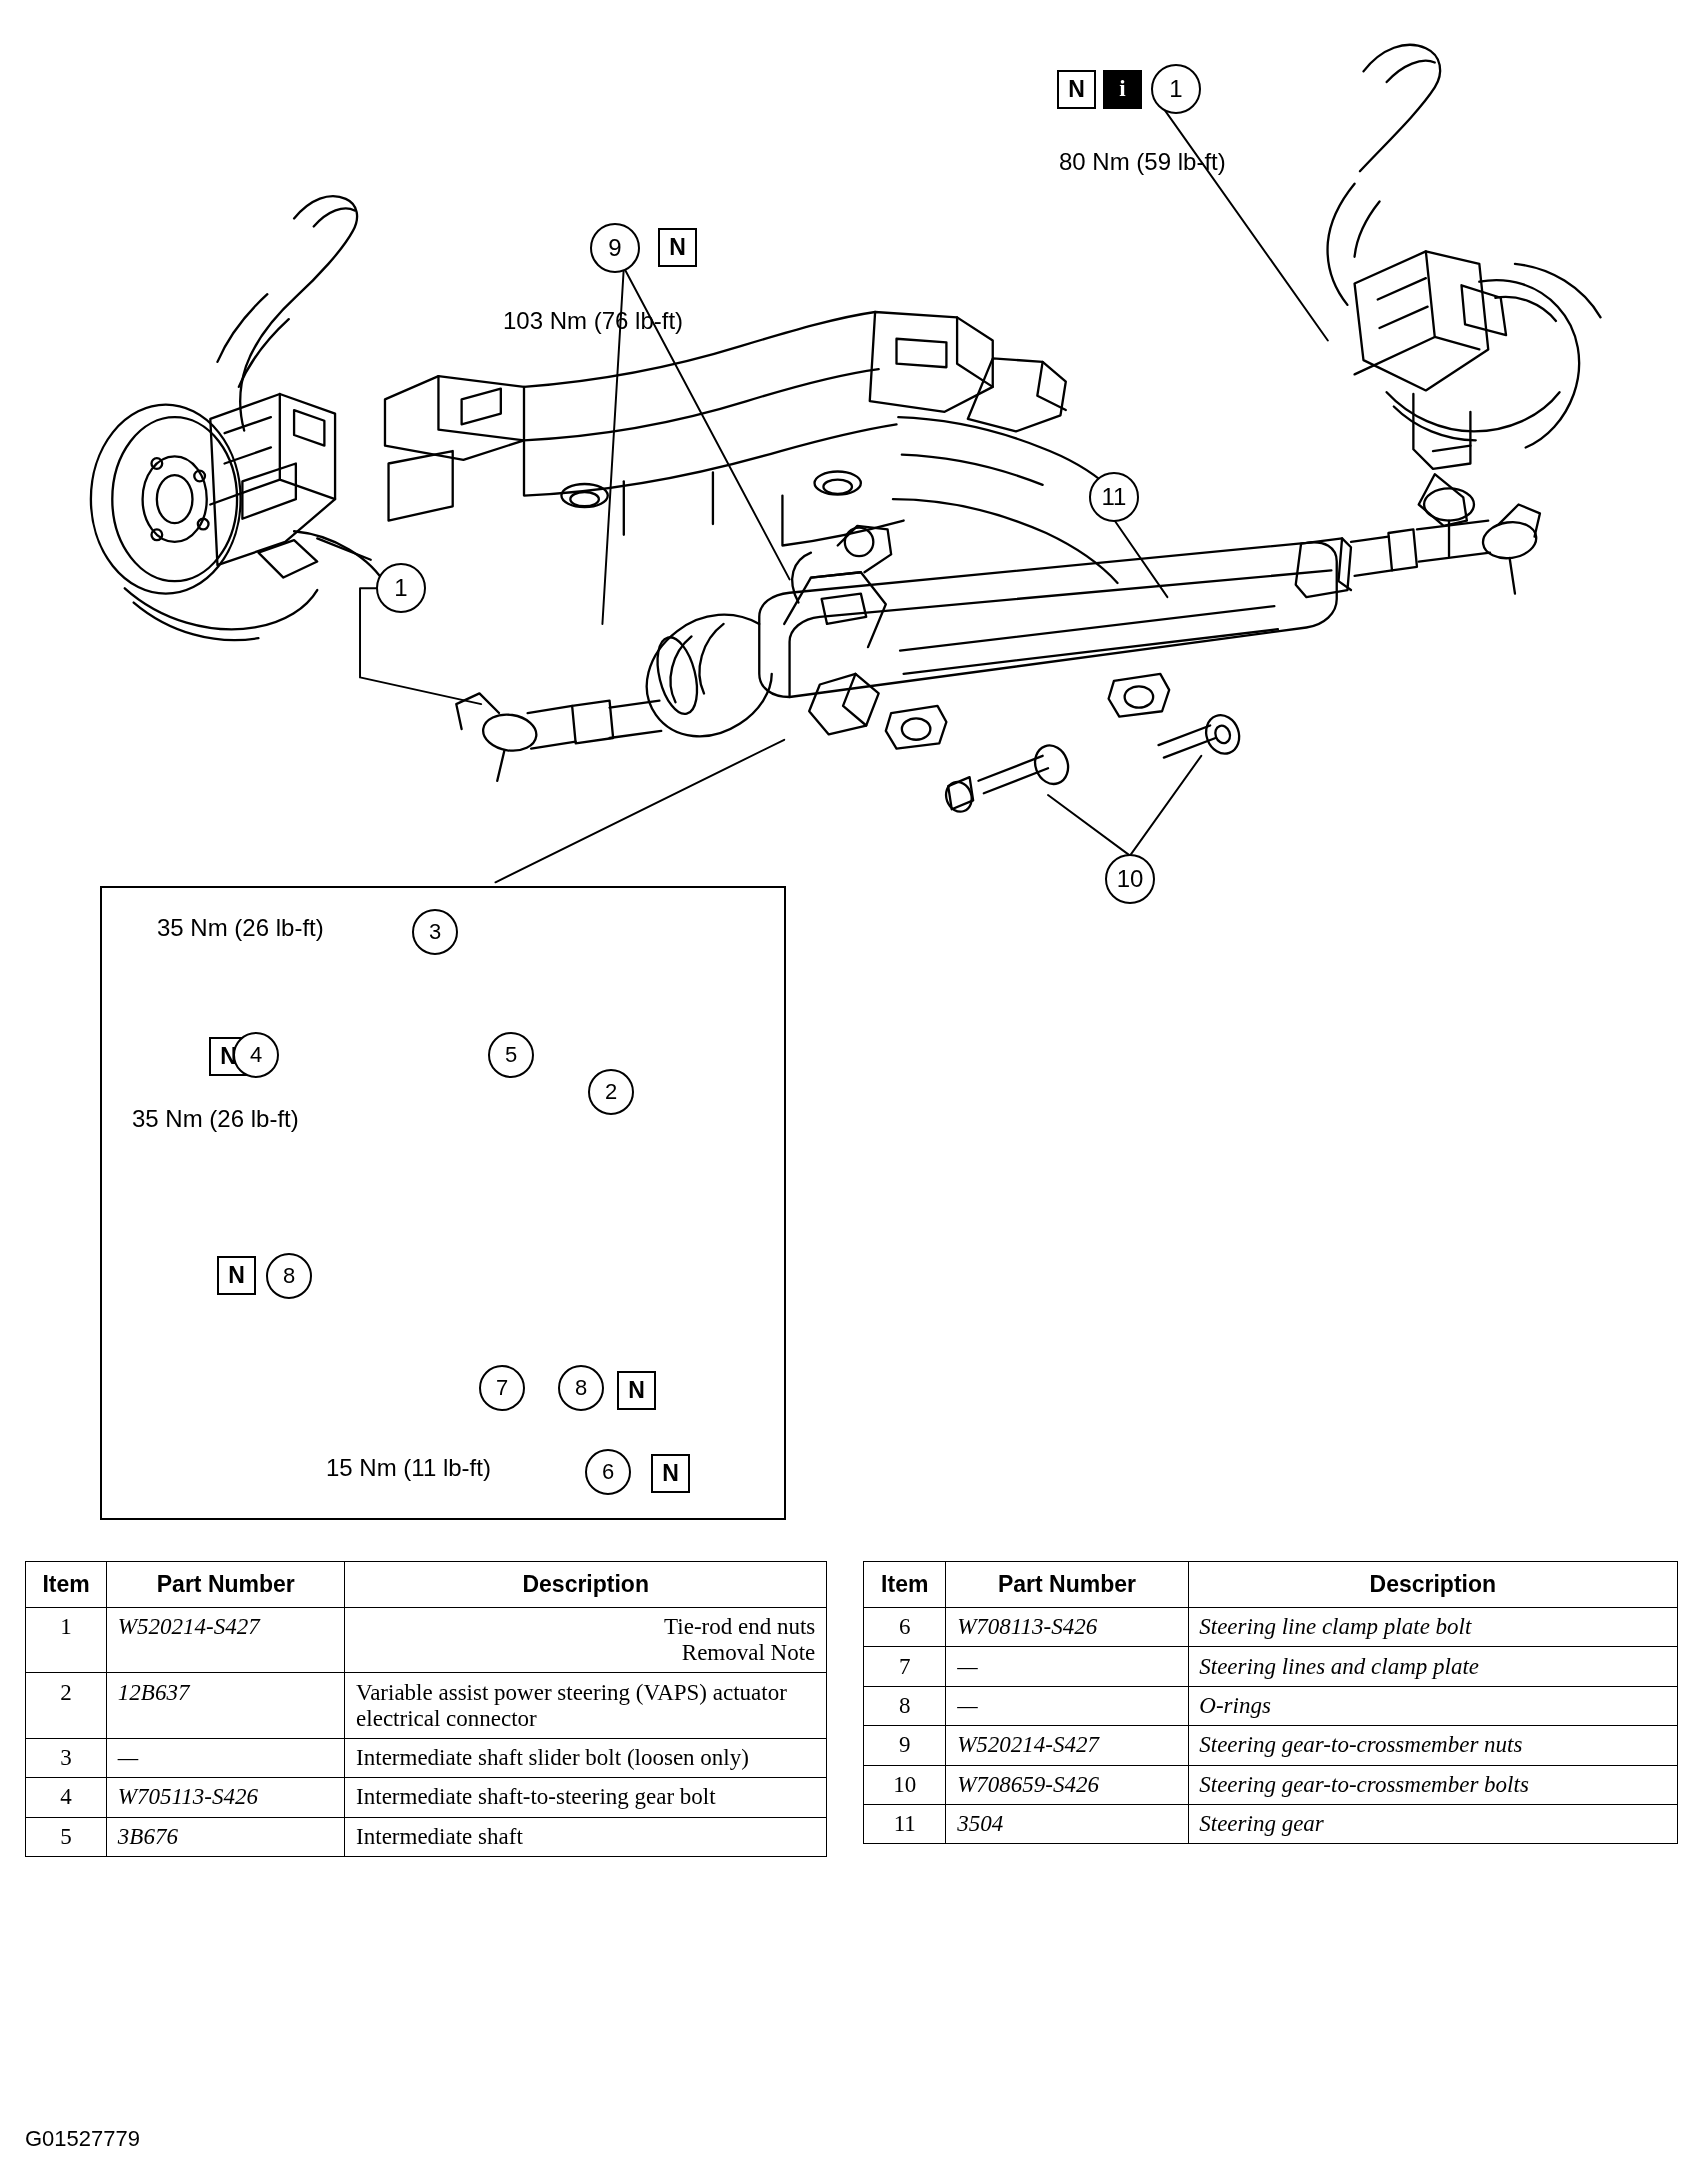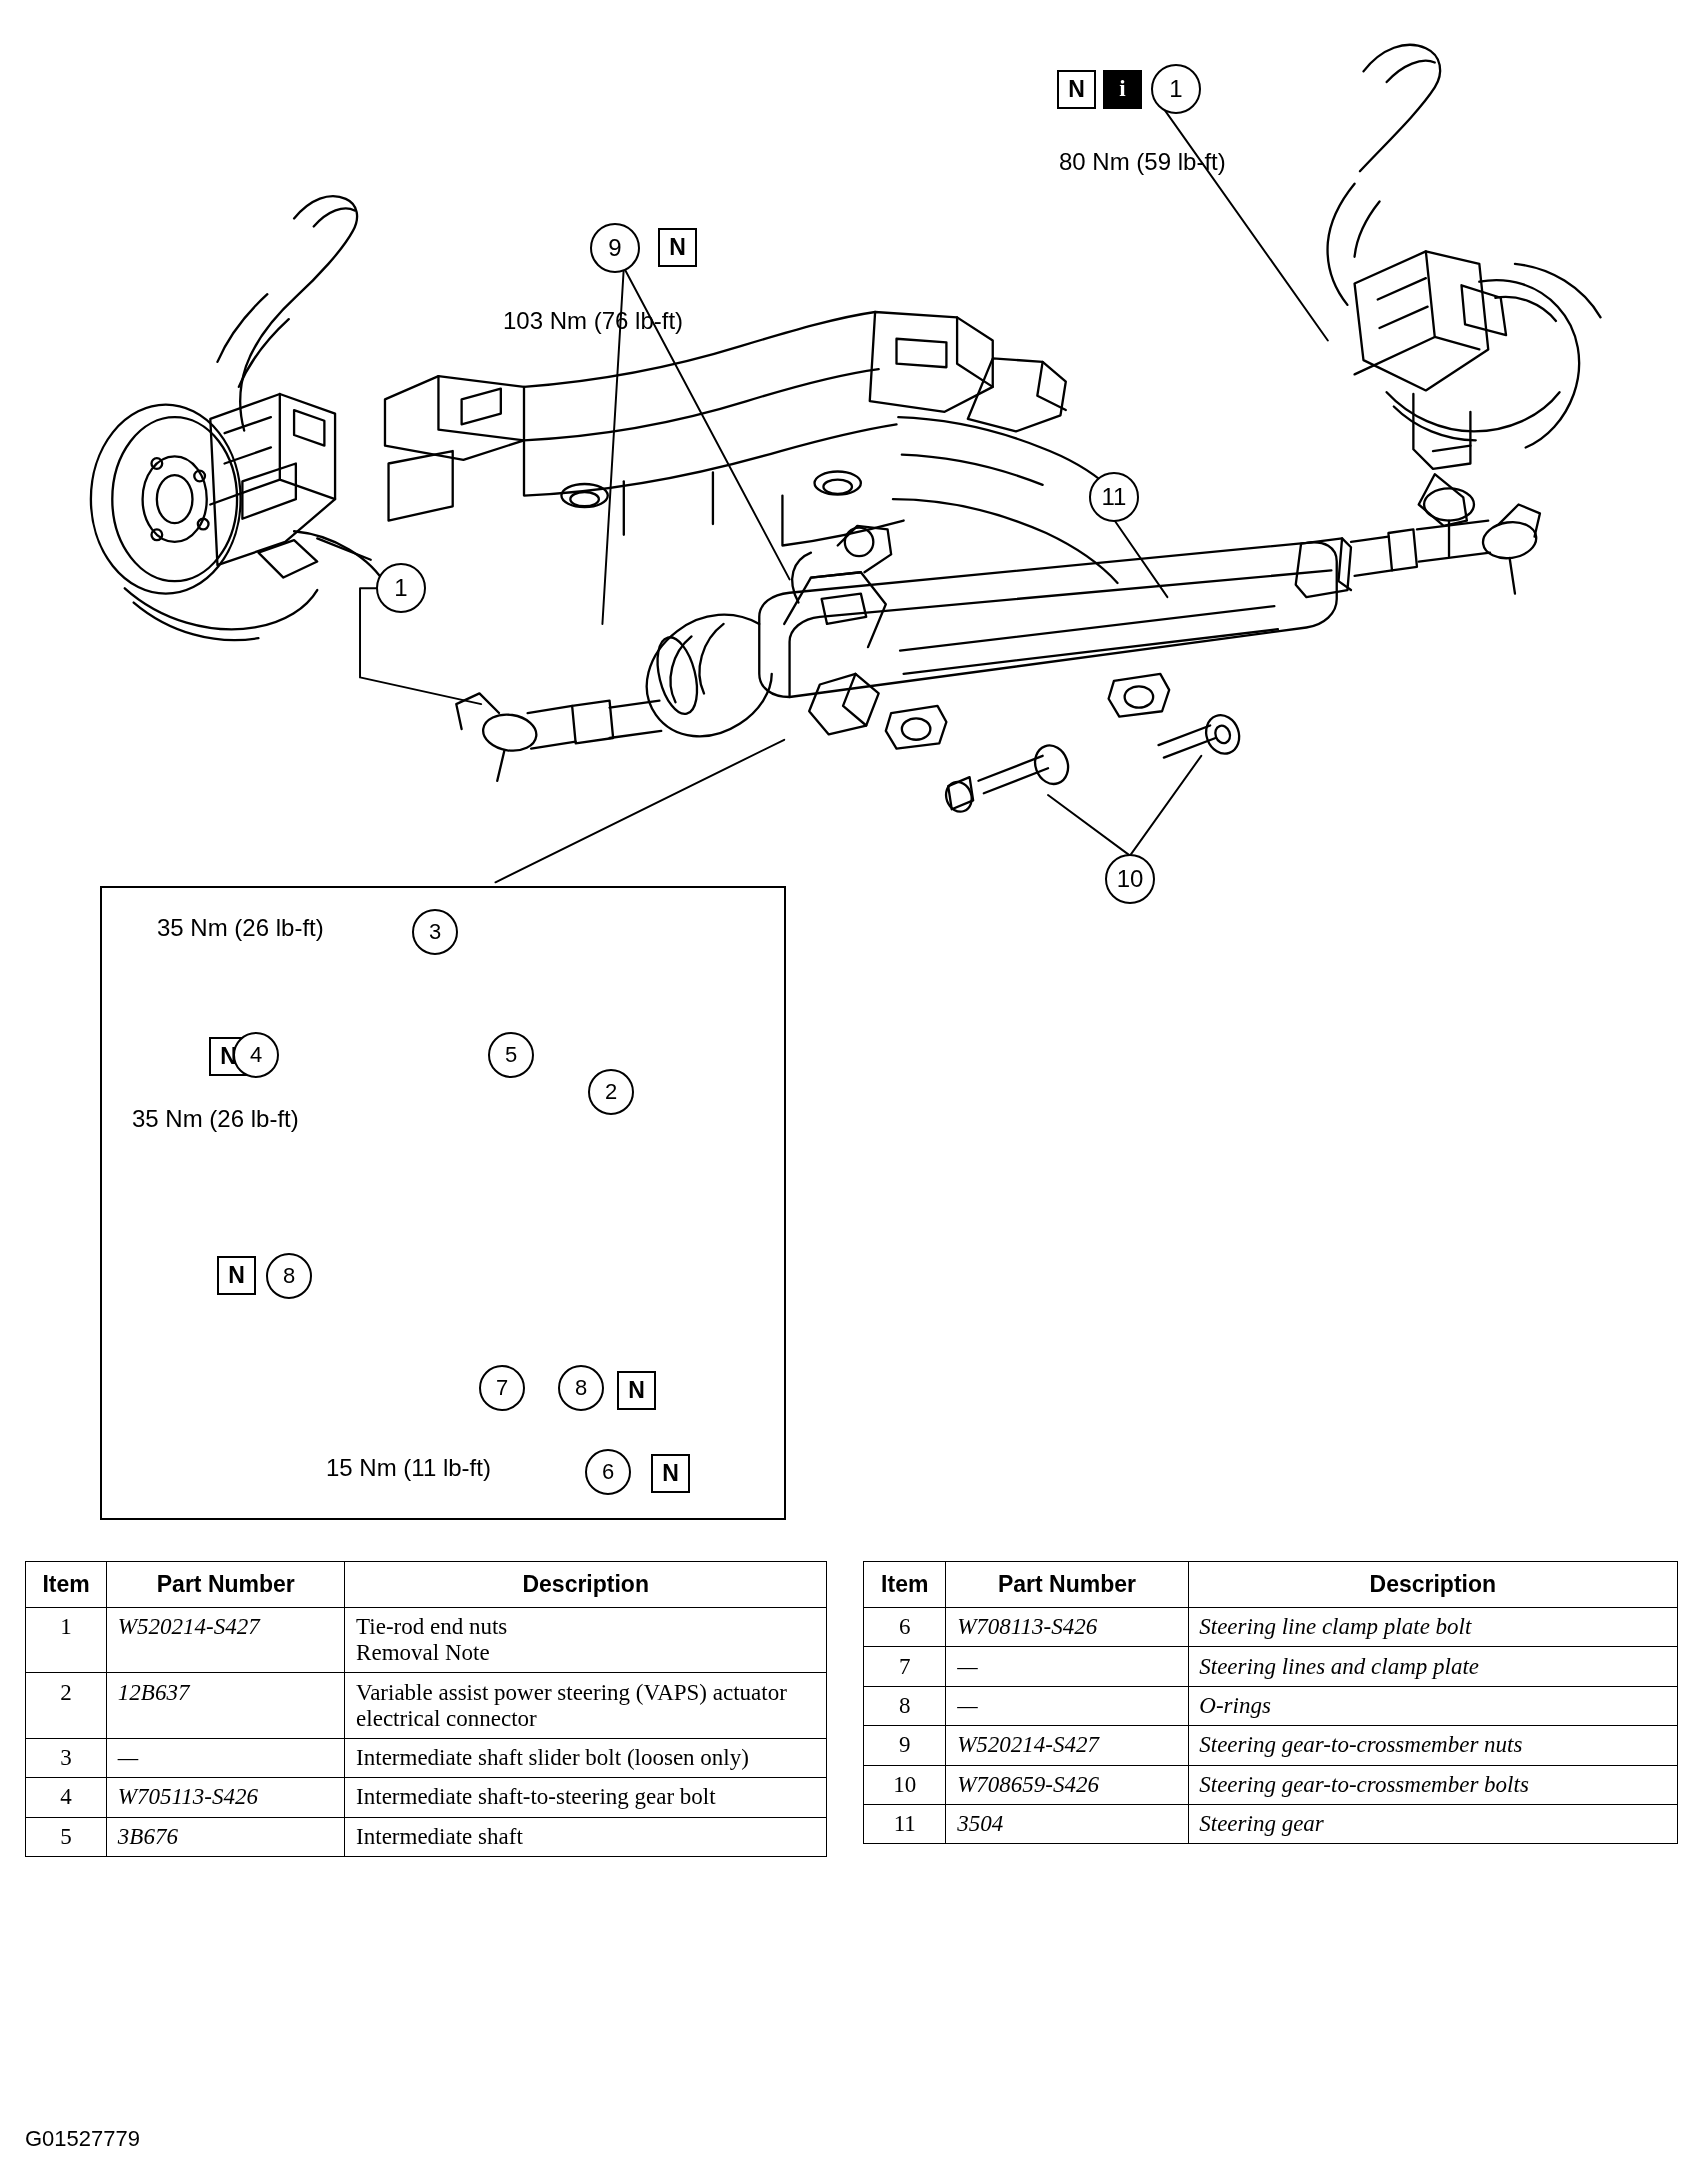--- a/index.html
+++ b/index.html
@@ -427,21 +427,21 @@
     <tr>
       <th>Item</th>
       <th>Part Number</th>
       <th>Description</th>
     </tr>
   </thead>
   <tbody>
     <tr>
       <td class="item">1</td>
       <td class="pn">W520214-S427</td>
-      <td class="desc" style="white-space:pre-line;">Tie-rod end nuts
+      <td class="desc" style="white-space:pre-line;text-align:right;">Tie-rod end nuts
 Removal Note</td>
     </tr>
     <tr>
       <td class="item">2</td>
       <td class="pn">12B637</td>
       <td class="desc">Variable assist power steering (VAPS) actuator electrical connector</td>
     </tr>
     <tr>
       <td class="item">3</td>
       <td class="pn">—</td>

